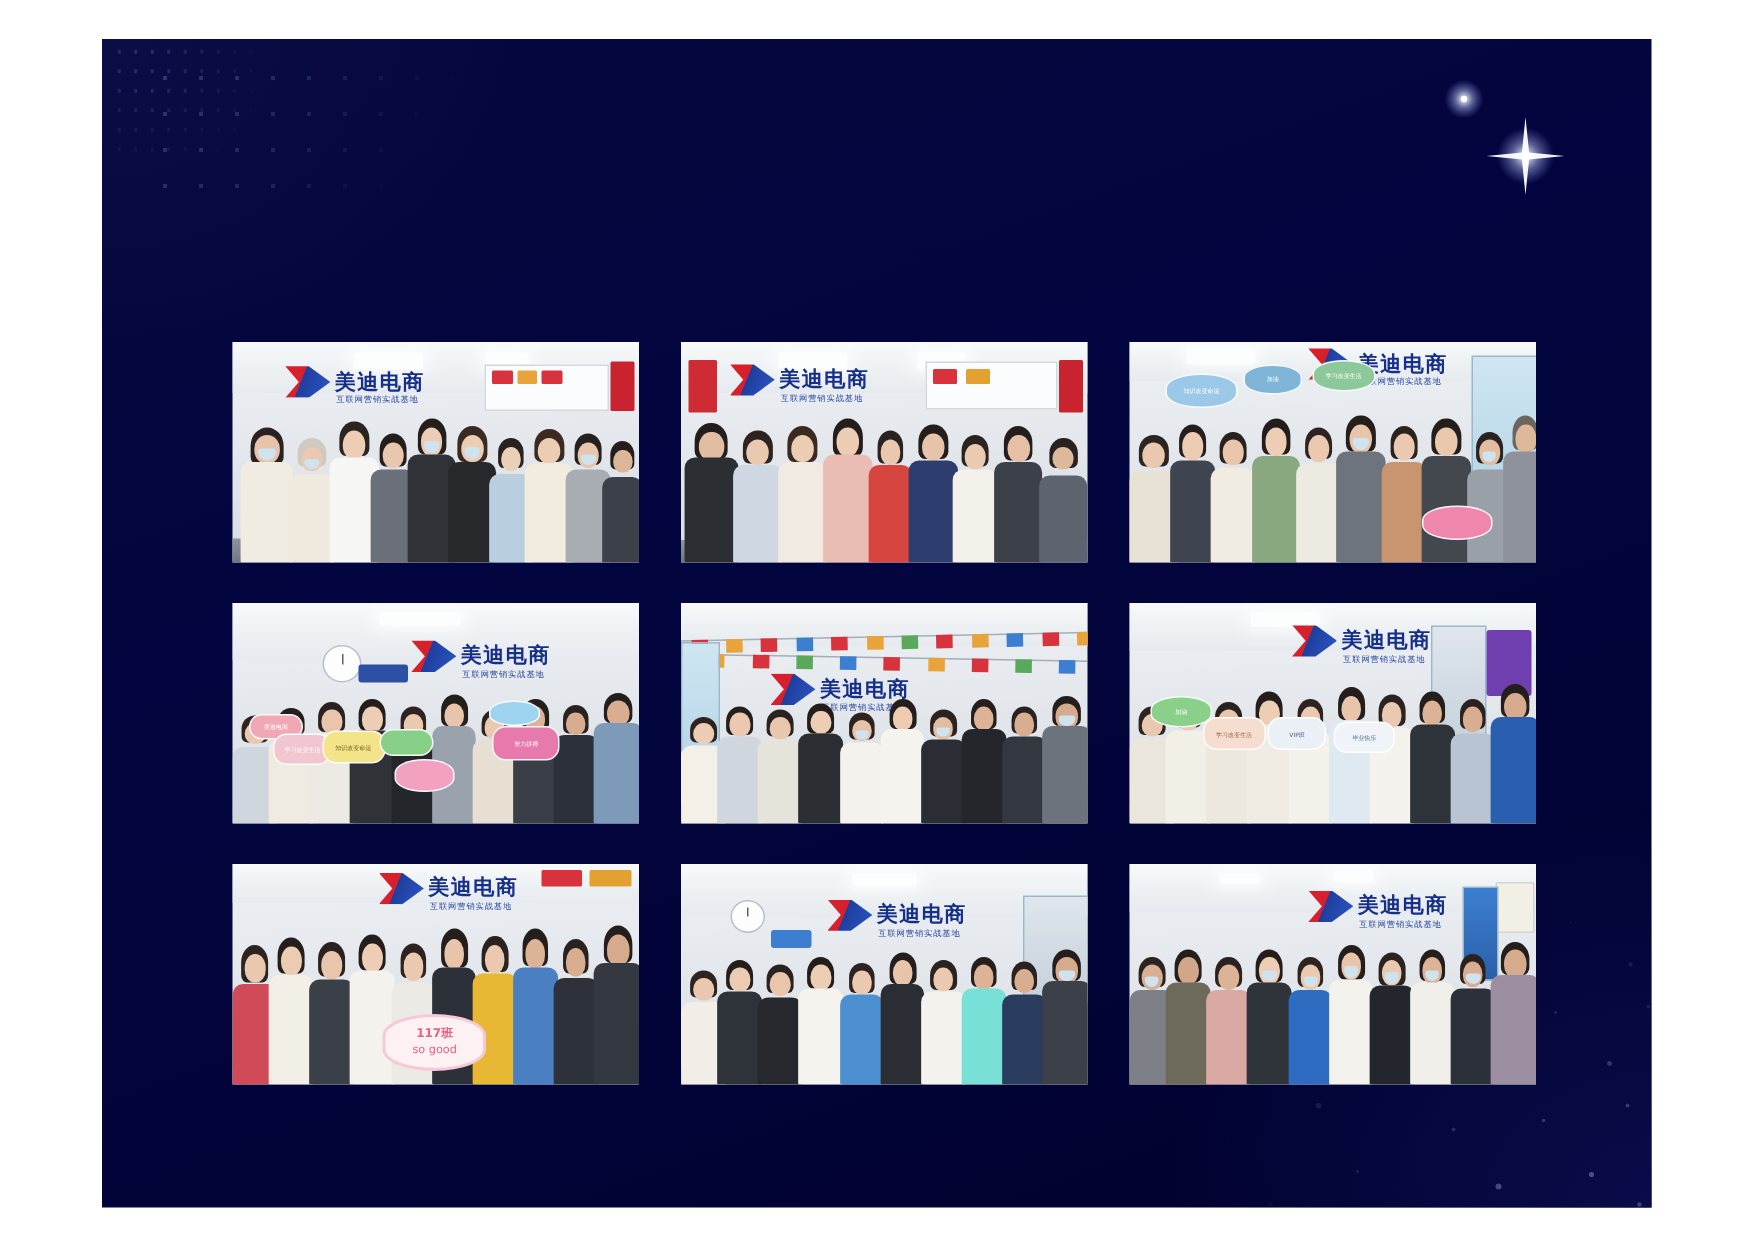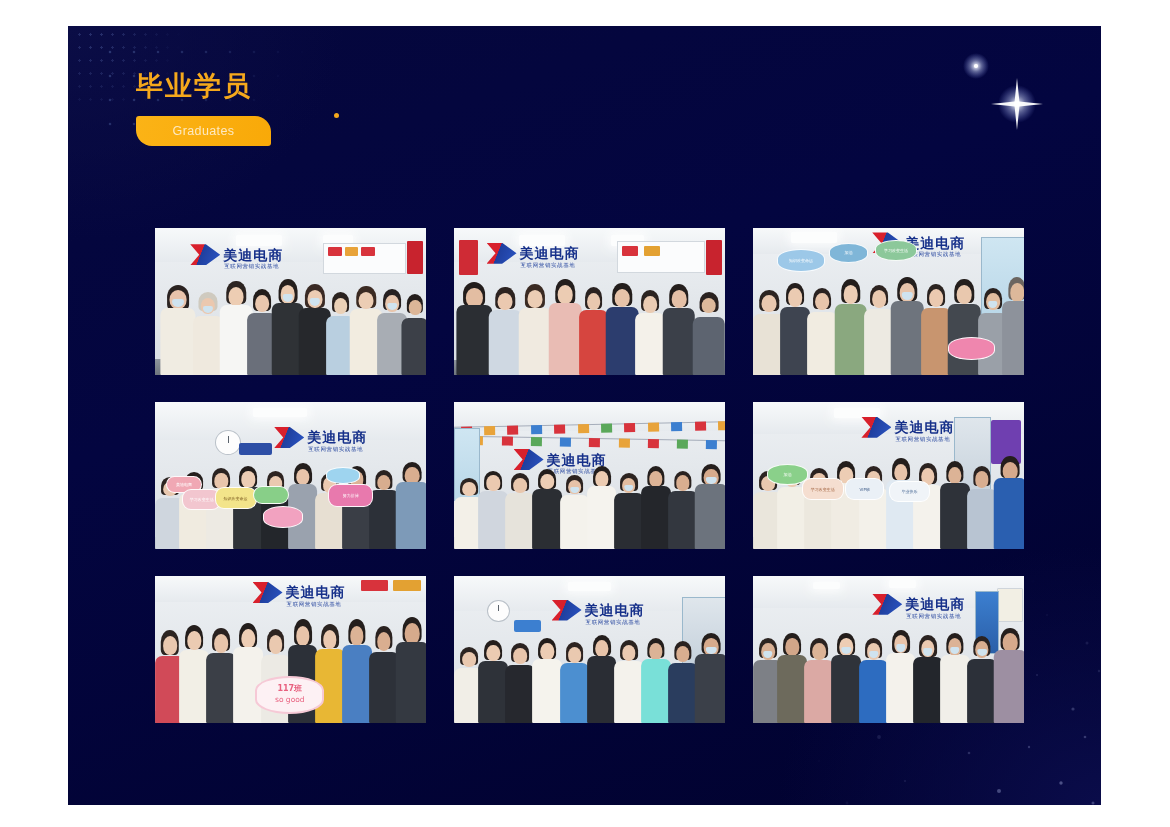--- a/index.html
+++ b/index.html
@@ -316,27 +316,20 @@
         <circle cx="250" cy="104" r="1.4" opacity=".4"></circle>
       <circle cx="300" cy="78" r="1.1" opacity=".32"></circle>
         <circle cx="352" cy="96" r="1.6" opacity=".42"></circle>
       <circle cx="398" cy="70" r="1.2" opacity=".34"></circle>
       <circle cx="228" cy="46" r="1.1" opacity=".28"></circle>
         <circle cx="310" cy="36" r="1.3" opacity=".3"></circle>
       <circle cx="380" cy="28" r="1.0" opacity=".26"></circle>
     </g>
   </svg>
 
-  <div class="header-block">
-    <h1 class="page-title">毕业学员</h1>
-    <div class="title-dot"></div>
-    <div class="subtitle-badge">
-      <span>Graduates</span>
-    </div>
-  </div>
 
   <div class="photo-grid">
 
     <div class="photo-card" title="Graduate class group photo in front of MD MeiDi E-commerce wall logo">
       <div class="wall"></div>
         <div class="ceiling"></div>
       <div class="ceiling-light" style="left:30%"></div>
       <div class="ceiling-light" style="left:62%;width:11%"></div>
       <div class="floor" style="height:11%"></div>
       <div class="md-logo" style="left:13%;top:11%;">

